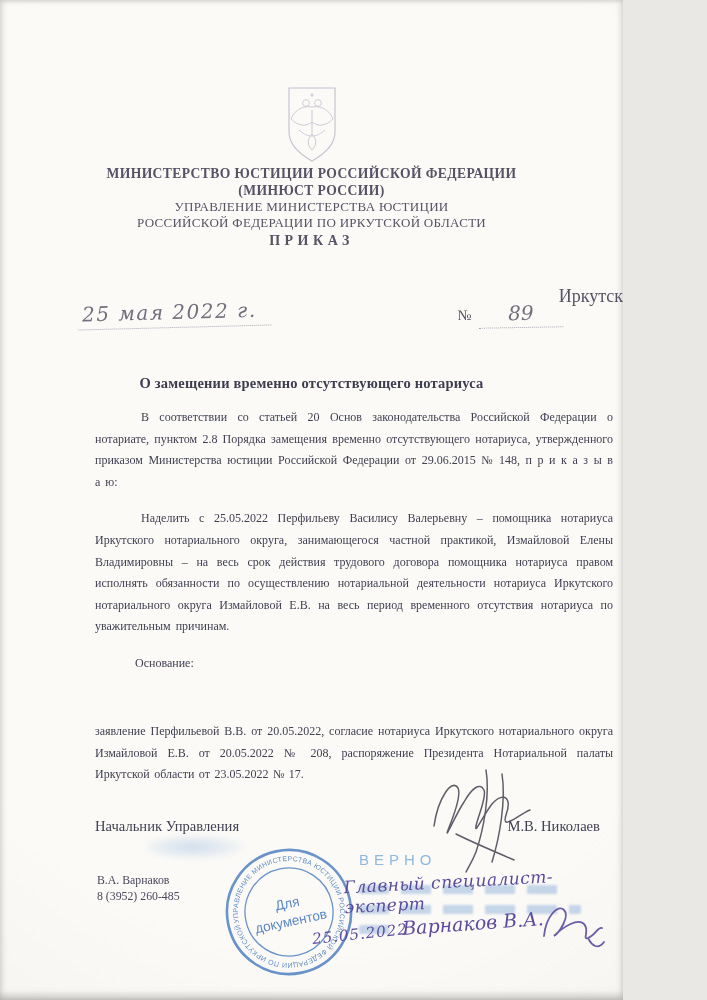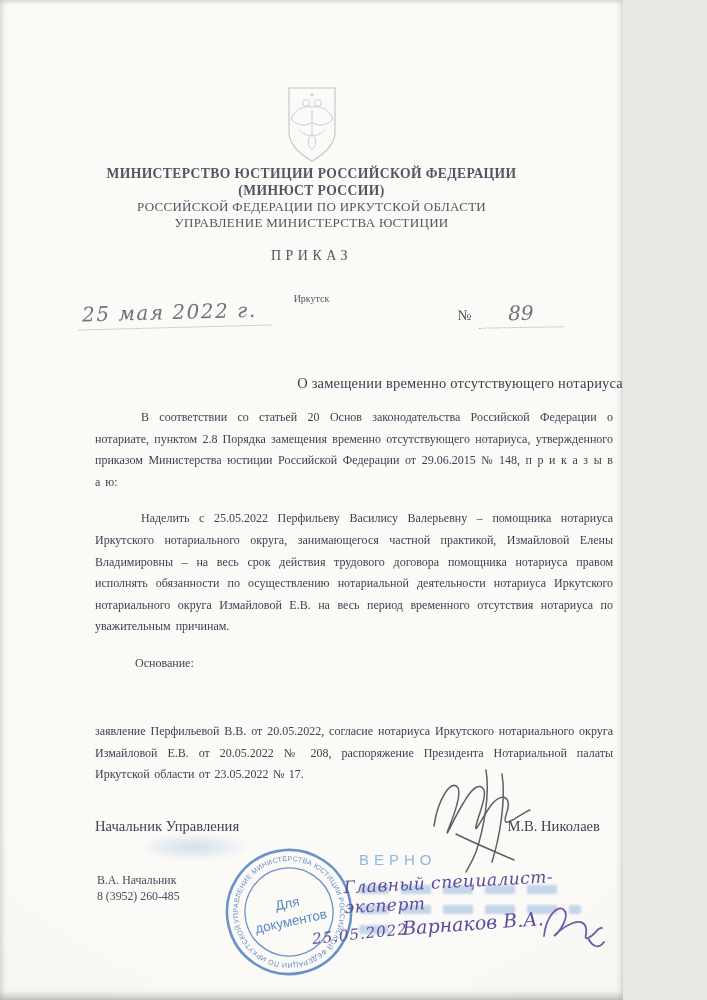--- a/index.html
+++ b/index.html
@@ -12,36 +12,36 @@
   }
   .page::after{ content:''; position:absolute; left:0; right:0; bottom:0; height:9px;
     background:linear-gradient(to top, rgba(100,100,98,.20), rgba(100,100,98,0)); }
 
   .coat { position:absolute; top:86px; left:50%; transform:translateX(-50%); opacity:.72; }
 
   .org-block { position:absolute; top:166px; left:0; width:100%; text-align:center; color:#575264; }
   .org-bold { font-weight:bold; font-size:13.6px; line-height:16.5px; letter-spacing:.4px; }
   .org-reg  { font-size:13px; line-height:16px; letter-spacing:.3px; }
 
-  .doc-type { position:absolute; top:248px; width:100%; text-align:center;
-    font-weight:normal; font-size:14px; letter-spacing:4.5px; color:#575264; }
-  .city { position:absolute; top:293px; width:100%; text-align:center; font-size:10px; color:#575264; }
+  .doc-type { position:absolute; top:233px; width:100%; text-align:center;
+    font-weight:bold; font-size:14px; letter-spacing:4.5px; color:#575264; }
+  .city { position:absolute; top:286px; width:100%; text-align:right; font-size:18px; color:#575264; }
 
   .req-row { position:absolute; top:300px; left:78px; right:60px;
     display:flex; justify-content:space-between; align-items:flex-end; }
   .hw { font-family:"DejaVu Serif", serif; font-style:italic; }
   .date-hw { font-size:20px; color:#71707c; letter-spacing:1.5px; transform:rotate(-1.5deg);
     padding:0 14px 3px 4px; border-bottom:1.5px dotted #abaab6; min-width:168px; }
   .num-group { display:flex; align-items:flex-end; gap:8px; }
   .num-sign { font-size:14.5px; color:#575264; padding-bottom:4px; }
   .num-hw { font-size:20px; color:#71707c; border-bottom:1.5px dotted #abaab6;
     width:84px; text-align:center; padding-bottom:2px; transform:rotate(-1deg); }
 
-  .title { position:absolute; top:375px; width:100%; text-align:right;
-    font-weight:normal; font-size:14.5px; color:#3d3d4f; letter-spacing:.2px; }
+  .title { position:absolute; top:375px; width:100%; text-align:center;
+    font-weight:bold; font-size:14.5px; color:#3d3d4f; letter-spacing:.2px; }
 
   .content { position:absolute; top:407px; left:95px; width:518px; font-size:12px; }
   .content p { margin:0 0 15px; text-align:justify; text-indent:46px; line-height:21.6px; word-spacing:2px; }
   .basis { display:flex; margin-top:9px; line-height:21.6px;flex-direction:column; }
   .basis-label { margin-left:40px; flex:0 0 68px; }
   .basis-text { flex:1; text-align:justify; word-spacing:1.5px; }
 
   .sign-row { position:absolute; top:818px; left:95px; width:518px;
     display:flex; justify-content:space-between; font-size:14.6px; }
   .signer { padding-right:13px; }
@@ -88,22 +88,22 @@
       <path d="M27,21 C17,19 9,25 6,33 C13,40 21,41 27,36 C33,41 41,40 48,33 C45,25 37,19 27,21 Z"></path>
       <path d="M27,24 V48"></path>
       <path d="M27,48 C22,53 22,59 27,64 C32,59 32,53 27,48 Z"></path>
       <path d="M14,44 C18,48 23,50 27,50 M40,44 C36,48 31,50 27,50"></path>
     </g>
   </svg>
 
   <div class="org-block">
     <div class="org-bold">МИНИСТЕРСТВО ЮСТИЦИИ РОССИЙСКОЙ ФЕДЕРАЦИИ</div>
     <div class="org-bold">(МИНЮСТ РОССИИ)</div>
+    <div class="org-reg">УПРАВЛЕНИЕ МИНИСТЕРСТВА ЮСТИЦИИ</div>
     <div class="org-reg">РОССИЙСКОЙ ФЕДЕРАЦИИ ПО ИРКУТСКОЙ ОБЛАСТИ</div>
-    <div class="org-reg">УПРАВЛЕНИЕ МИНИСТЕРСТВА ЮСТИЦИИ</div>
   </div>
 
   <div class="doc-type">ПРИКАЗ</div>
   <div class="city">Иркутск</div>
 
   <div class="req-row">
     <div class="hw date-hw">25 мая 2022 г.</div>
     <div class="num-group">
       <span class="num-sign">№</span>
       <span class="hw num-hw">89</span>
@@ -129,21 +129,21 @@
   <svg class="nik-sign" width="125" height="112" viewBox="0 0 125 112">
     <g stroke="#4c4754" stroke-width="1.5" fill="none" opacity="0.88" stroke-linecap="round">
       <path d="M8,62 C12,34 26,14 32,24 C36,32 26,56 22,66 C18,78 30,50 38,38 C46,24 54,18 58,26 C61,33 52,52 50,62 C48,72 58,50 66,40 C72,33 80,30 82,38 C84,46 76,56 80,58 C84,60 94,50 104,46"></path>
       <path d="M60,6 C64,30 58,64 50,88 C46,98 42,104 40,108"></path>
       <path d="M76,10 C80,36 74,72 66,98"></path>
       <path d="M30,70 C50,80 70,88 88,96"></path>
     </g>
   </svg>
 
   <div class="executor">
-    <div>В.А. Начальник</div>
+    <div>В.А. Варнаков</div>
     <div>8 (3952) 260-485</div>
   </div>
 
   <div class="smudge"></div>
 
   <svg class="round-stamp" width="134" height="134" viewBox="0 0 134 134">
     <defs>
       <path id="ring" d="M67,67 m-51,0 a51,51 0 1,1 102,0 a51,51 0 1,1 -102,0"></path>
     </defs>
     <g stroke="#4e7fc1" fill="none" opacity="0.9">

